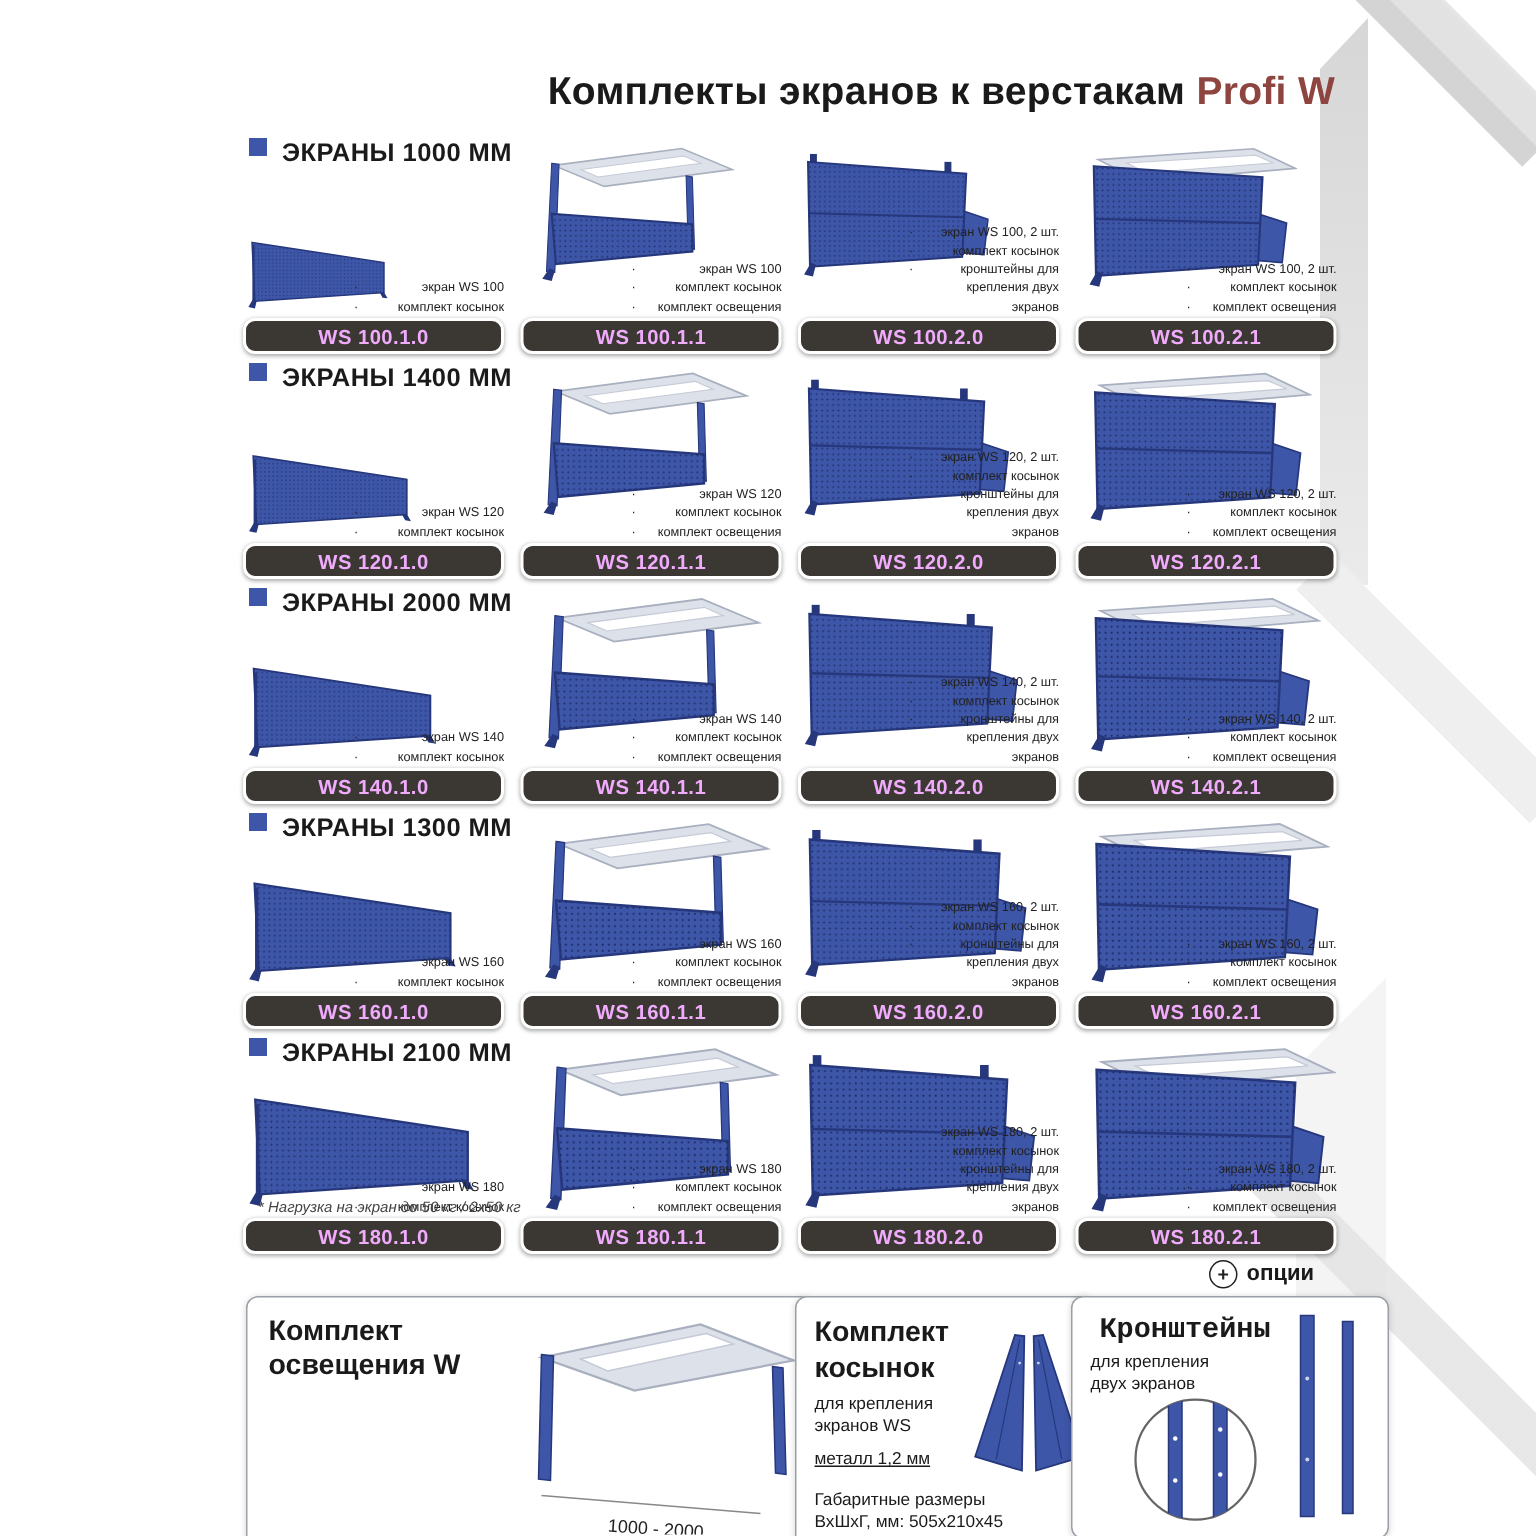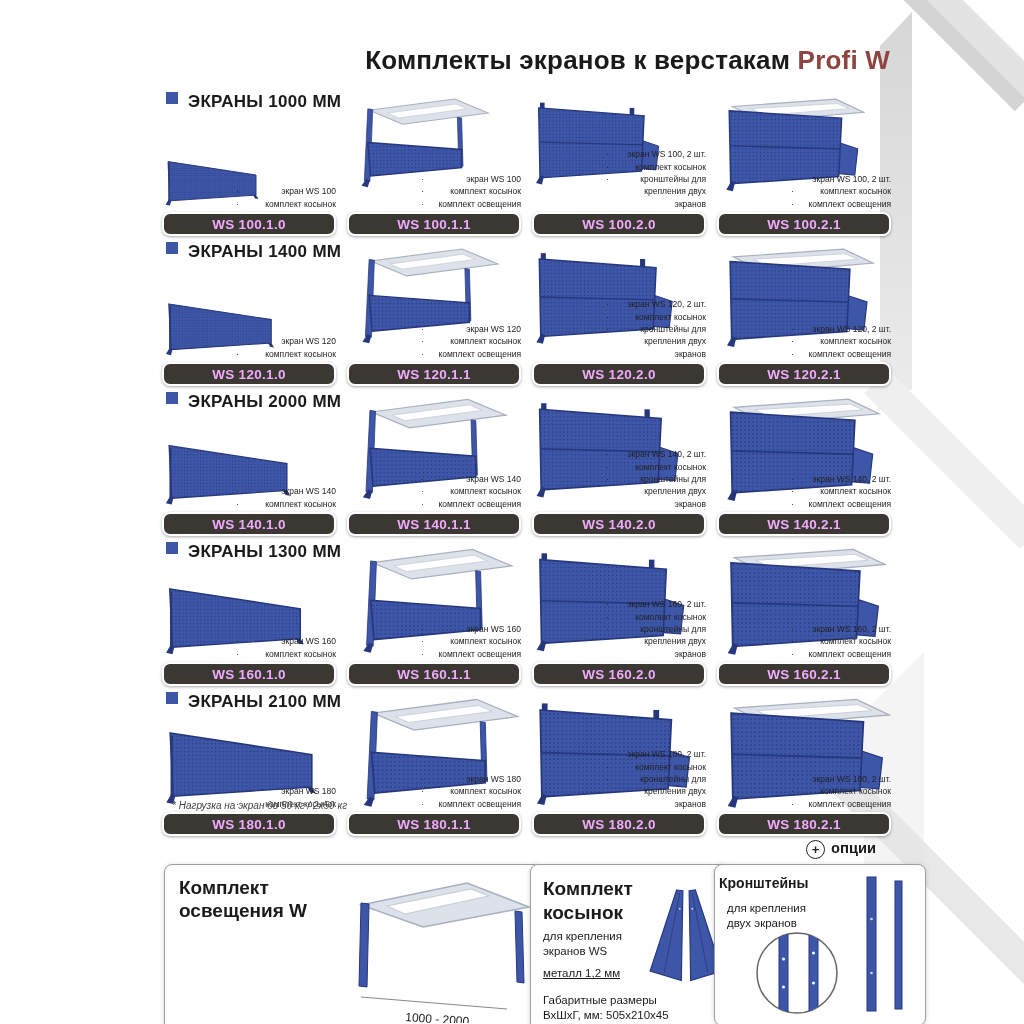--- a/index.html
+++ b/index.html
@@ -58,21 +58,21 @@
   #box-light .btitle{position:absolute;left:14px;top:12px;font-size:19px;font-weight:bold;line-height:1.2;}
   #box-light .bbody{position:absolute;left:14px;top:66px;font-size:11.5px;line-height:1.3;}
   #box-light svg{position:absolute;right:4px;top:6px;}
   #box-gusset{left:530px;top:852px;width:174px;height:168px;}
   #box-gusset .btitle{position:absolute;left:12px;top:12px;font-size:19px;font-weight:bold;line-height:1.25;}
   #box-gusset .bpurpose{position:absolute;left:12px;top:64px;font-size:11.5px;line-height:1.3;}
   #box-gusset .bmat{position:absolute;left:12px;top:102px;font-size:11.5px;text-decoration:underline;}
   #box-gusset .bdims{position:absolute;left:12px;bottom:10px;font-size:11.5px;line-height:1.3;}
   #box-gusset svg{position:absolute;right:4px;top:10px;}
   #box-bracket{left:714px;top:852px;width:186px;height:160px;}
-  #box-bracket .btitle{position:absolute;left:4px;top:10px;font-size:14px;font-weight:bold;}
+  #box-bracket .btitle{position:absolute;left:18px;top:10px;font-size:19px;font-weight:bold;font-family:Liberation Mono, monospace;}
   #box-bracket .bpurpose{position:absolute;left:12px;top:36px;font-size:11.5px;line-height:1.3;}
   #box-bracket svg{position:absolute;right:4px;top:4px;}
   .dim-label{font-size:12px;fill:#222;}
 </style>
 </head>
 <body>
 
 <svg width="0" height="0" style="position:absolute" aria-hidden="true">
   <defs>
     <pattern id="dots" width="5" height="5" patternUnits="userSpaceOnUse">

